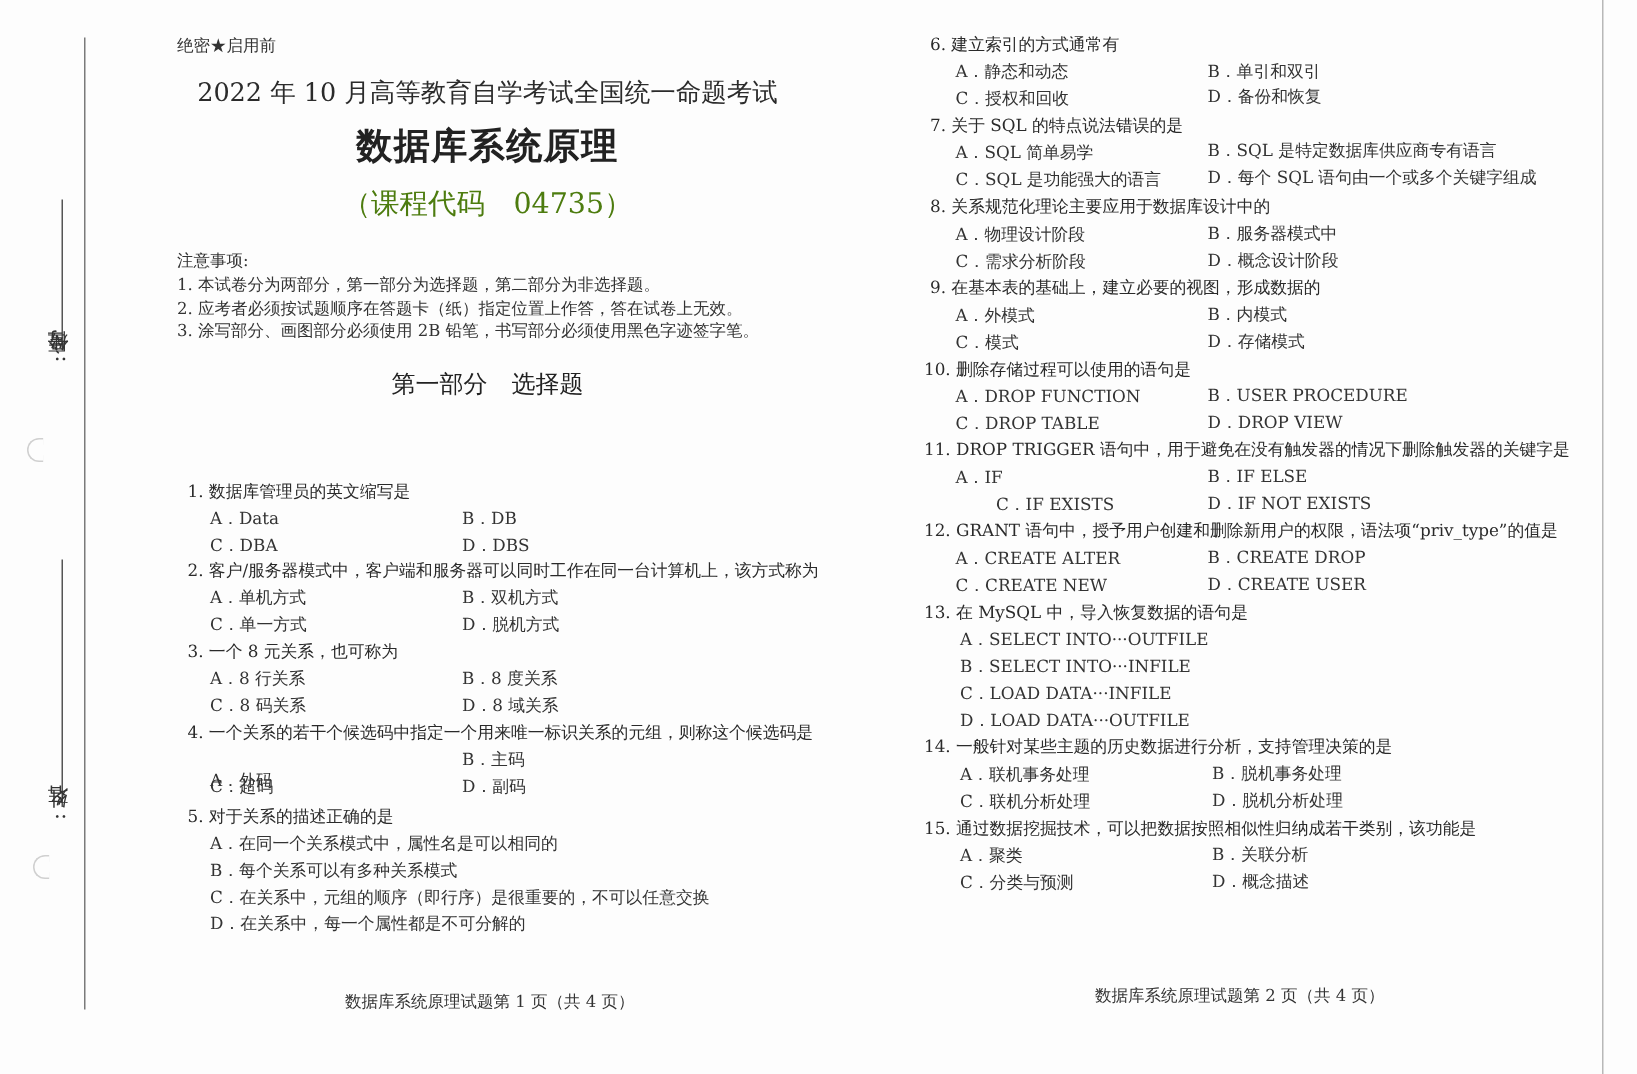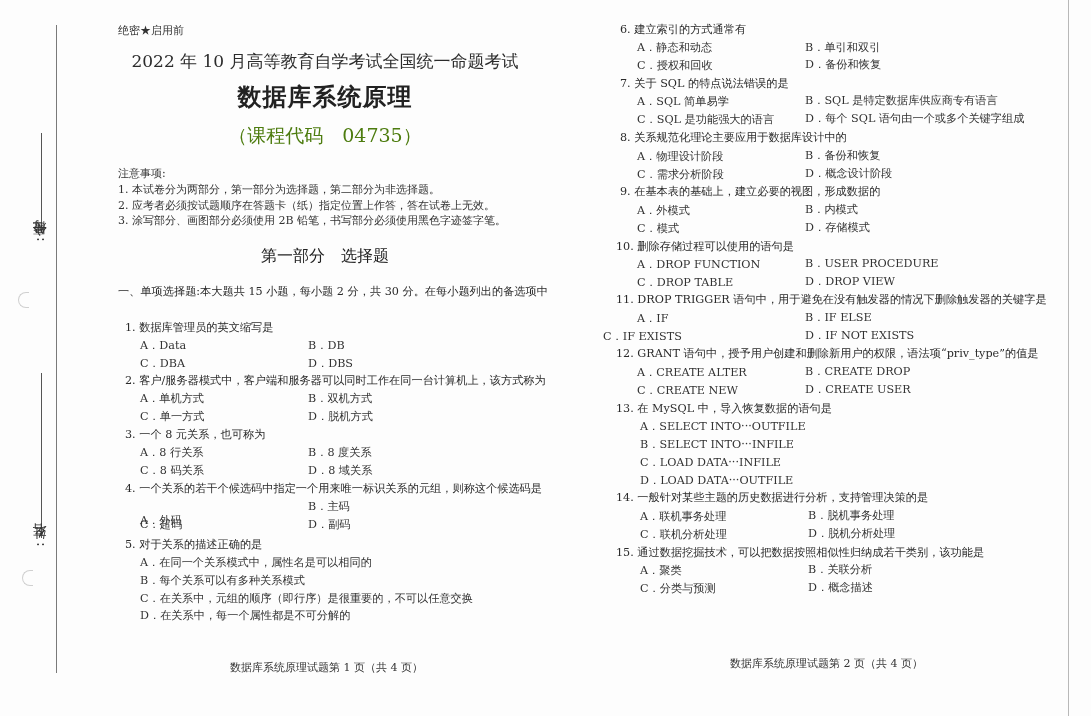--- a/index.html
+++ b/index.html
@@ -49,21 +49,20 @@
   <div class="abs course-code" style="left:110px;top:123px;width:430px;">（课程代码　04735）</div>
 
   <div class="abs notes-head" style="left:118px;top:166px;">注意事项:</div>
   <div class="abs note" style="left:118px;top:182px;">1. 本试卷分为两部分，第一部分为选择题，第二部分为非选择题。</div>
   <div class="abs note" style="left:118px;top:198px;">2. 应考者必须按试题顺序在答题卡（纸）指定位置上作答，答在试卷上无效。</div>
   <div class="abs note" style="left:118px;top:213px;">3. 涂写部分、画图部分必须使用 2B 铅笔，书写部分必须使用黑色字迹签字笔。</div>
 
   <div class="abs part-title" style="left:110px;top:246px;width:430px;">第一部分　选择题</div>
 
   <div class="abs instr" style="left:118px;top:283px;">
-    <div>一、单项选择题:本大题共 15 小题，每小题 2 分，共 30 分。在每小题列出的备选项中</div>
   </div>
 
   <div>
     <div class="abs q" style="left:125px;top:320px;">1. 数据库管理员的英文缩写是</div>
     <div class="abs opt" style="left:140px;top:338px;">A．Data</div>
     <div class="abs opt" style="left:308px;top:338px;">B．DB</div>
     <div class="abs opt" style="left:140px;top:356px;">C．DBA</div>
     <div class="abs opt" style="left:308px;top:356px;">D．DBS</div>
   </div>
 
@@ -116,21 +115,21 @@
     <div class="abs q" style="left:620px;top:76px;">7. 关于 SQL 的特点说法错误的是</div>
     <div class="abs opt" style="left:637px;top:94px;">A．SQL 简单易学</div>
     <div class="abs opt" style="left:805px;top:93px;">B．SQL 是特定数据库供应商专有语言</div>
     <div class="abs opt" style="left:637px;top:112px;">C．SQL 是功能强大的语言</div>
     <div class="abs opt" style="left:805px;top:111px;">D．每个 SQL 语句由一个或多个关键字组成</div>
   </div>
 
   <div>
     <div class="abs q" style="left:620px;top:130px;">8. 关系规范化理论主要应用于数据库设计中的</div>
     <div class="abs opt" style="left:637px;top:149px;">A．物理设计阶段</div>
-    <div class="abs opt" style="left:805px;top:148px;">B．备份和恢复</div>
+    <div class="abs opt" style="left:805px;top:148px;">B．服务器模式中</div>
     <div class="abs opt" style="left:637px;top:167px;">C．需求分析阶段</div>
     <div class="abs opt" style="left:805px;top:166px;">D．概念设计阶段</div>
   </div>
 
   <div>
     <div class="abs q" style="left:620px;top:184px;">9. 在基本表的基础上，建立必要的视图，形成数据的</div>
     <div class="abs opt" style="left:637px;top:203px;">A．外模式</div>
     <div class="abs opt" style="left:805px;top:202px;">B．内模式</div>
     <div class="abs opt" style="left:637px;top:221px;">C．模式</div>
     <div class="abs opt" style="left:805px;top:220px;">D．存储模式</div>
@@ -141,21 +140,21 @@
     <div class="abs opt" style="left:637px;top:257px;">A．DROP FUNCTION</div>
     <div class="abs opt" style="left:805px;top:256px;">B．USER PROCEDURE</div>
     <div class="abs opt" style="left:637px;top:275px;">C．DROP TABLE</div>
     <div class="abs opt" style="left:805px;top:274px;">D．DROP VIEW</div>
   </div>
 
   <div>
     <div class="abs q" style="left:616px;top:292px;">11. DROP TRIGGER 语句中，用于避免在没有触发器的情况下删除触发器的关键字是</div>
     <div class="abs opt" style="left:637px;top:311px;">A．IF</div>
     <div class="abs opt" style="left:805px;top:310px;">B．IF ELSE</div>
-    <div class="abs opt" style="left:603px;top:329px;">C．IF EXISTS</div>
+    <div class="abs opt" style="left:664px;top:329px;">C．IF EXISTS</div>
     <div class="abs opt" style="left:805px;top:328px;">D．IF NOT EXISTS</div>
   </div>
 
   <div>
     <div class="abs q" style="left:616px;top:346px;">12. GRANT 语句中，授予用户创建和删除新用户的权限，语法项“priv_type”的值是</div>
     <div class="abs opt" style="left:637px;top:365px;">A．CREATE ALTER</div>
     <div class="abs opt" style="left:805px;top:364px;">B．CREATE DROP</div>
     <div class="abs opt" style="left:637px;top:383px;">C．CREATE NEW</div>
     <div class="abs opt" style="left:805px;top:382px;">D．CREATE USER</div>
   </div>

